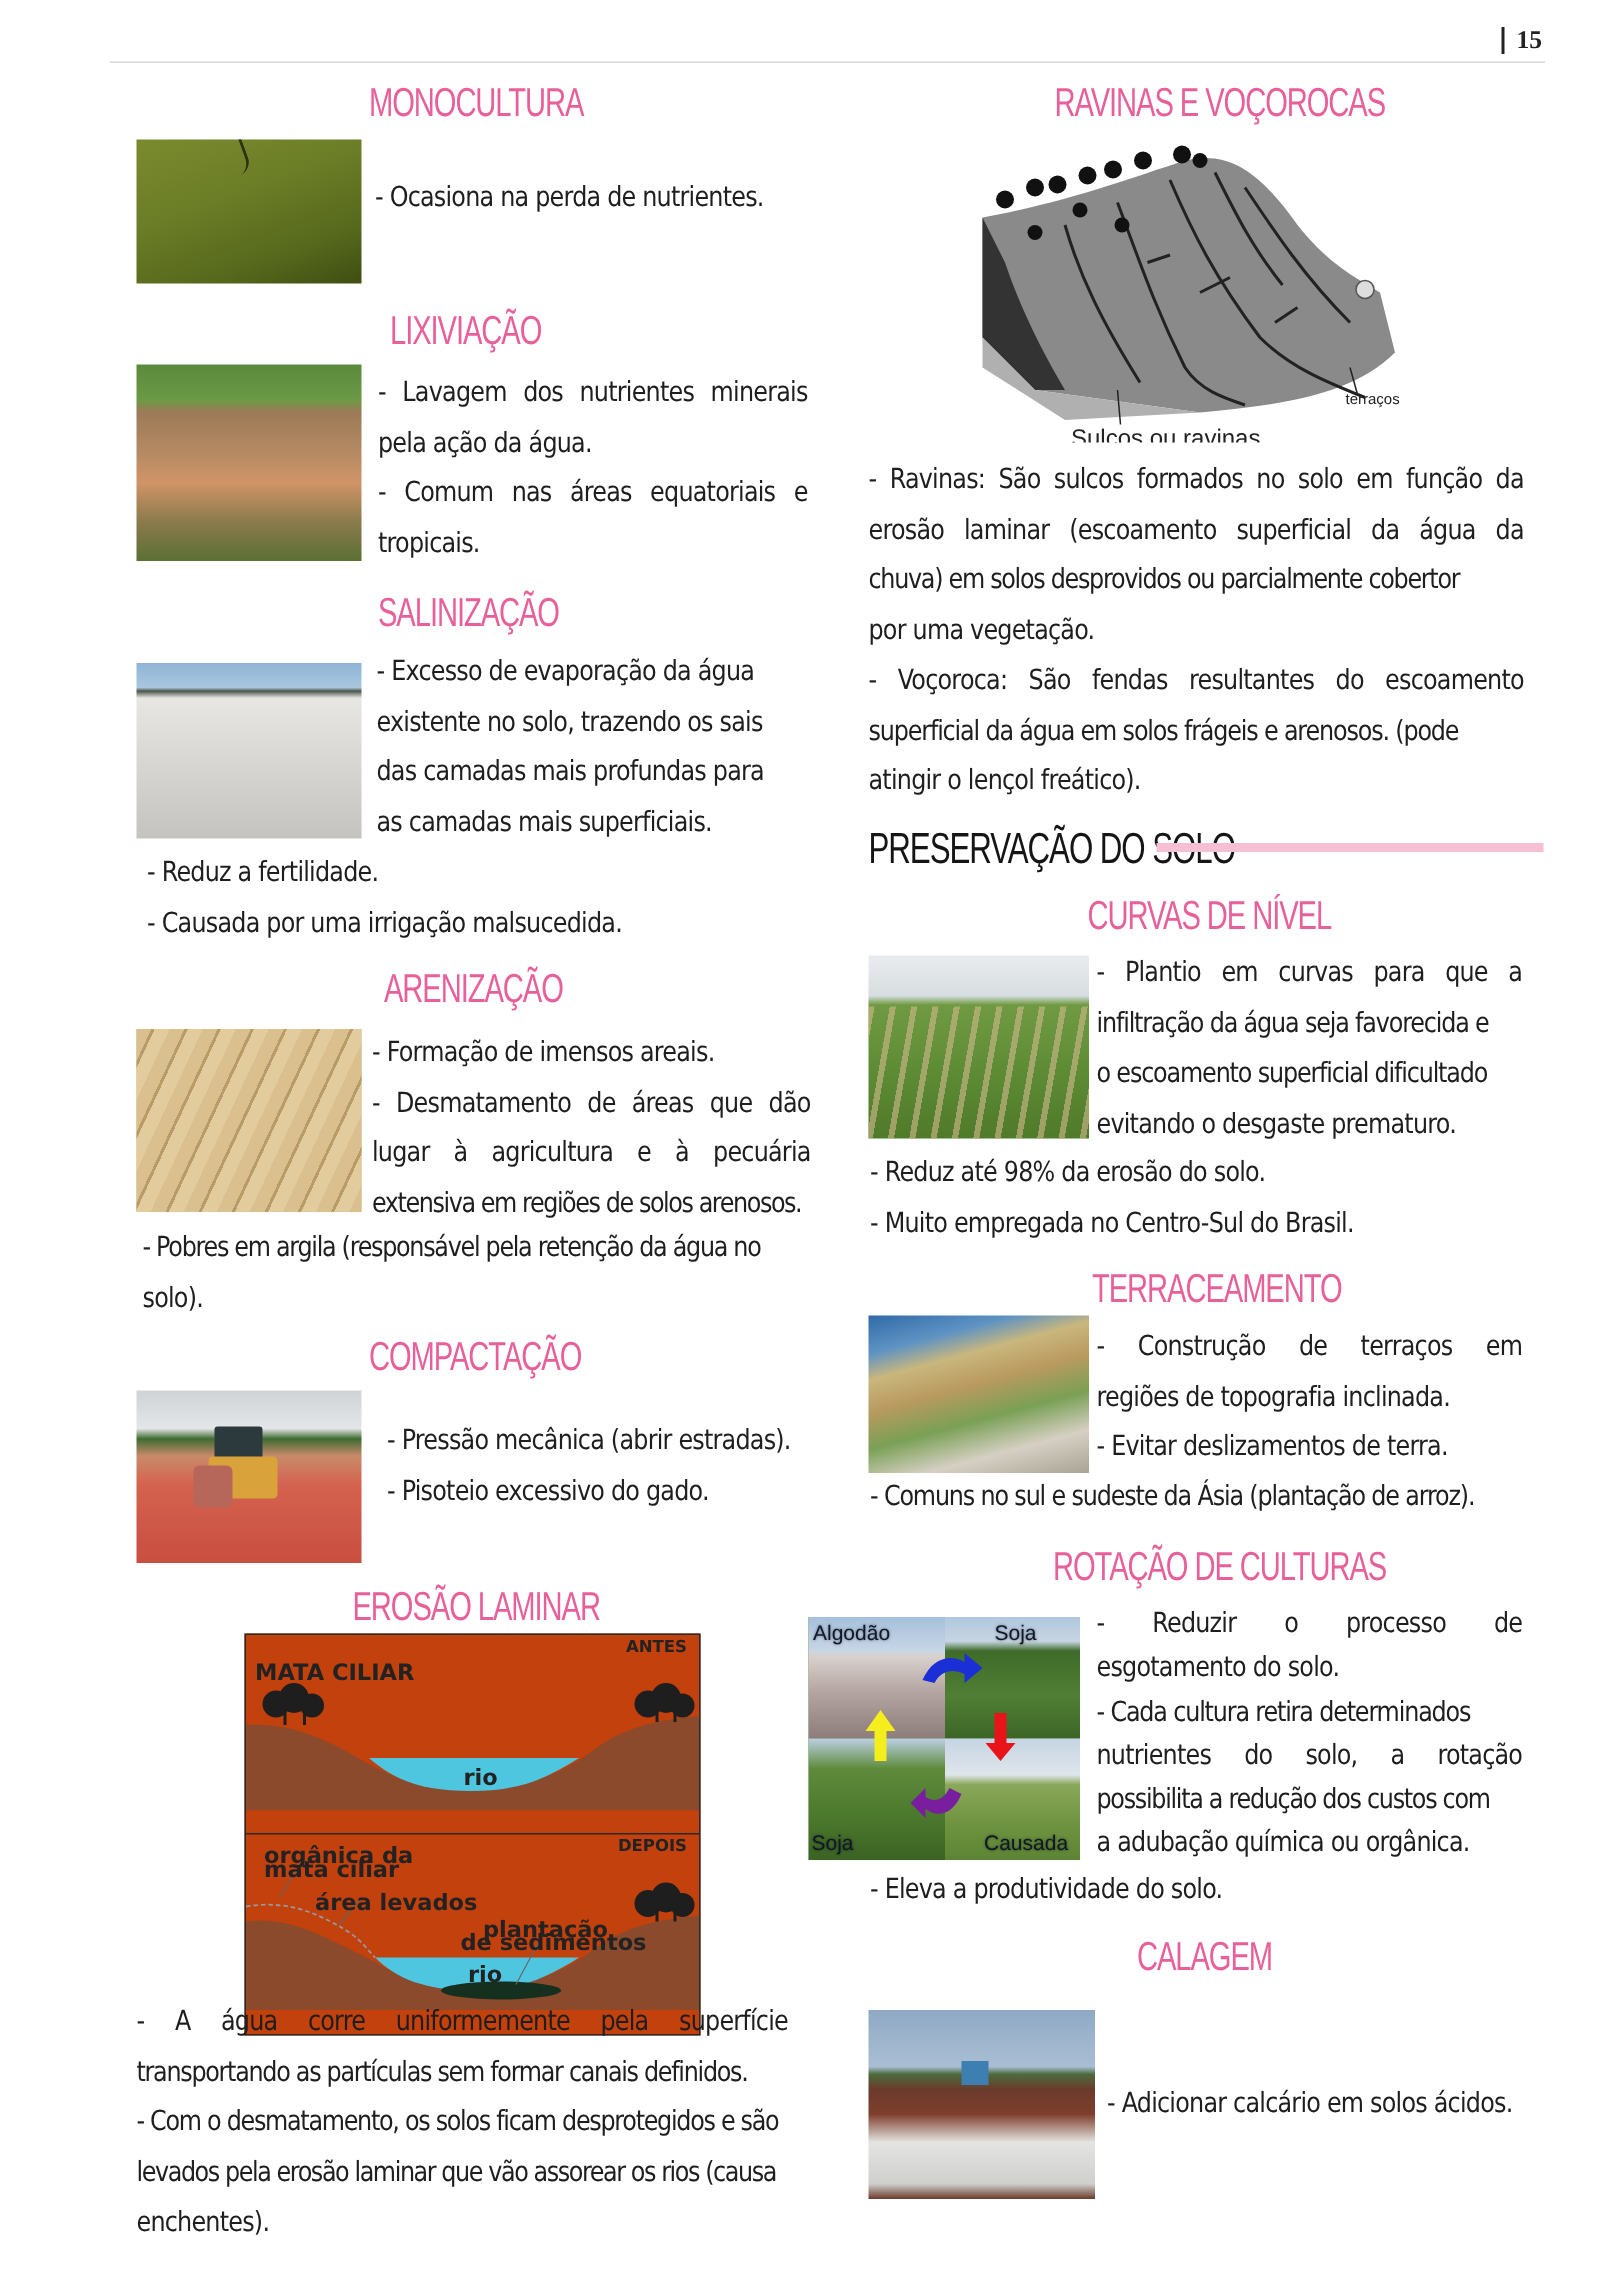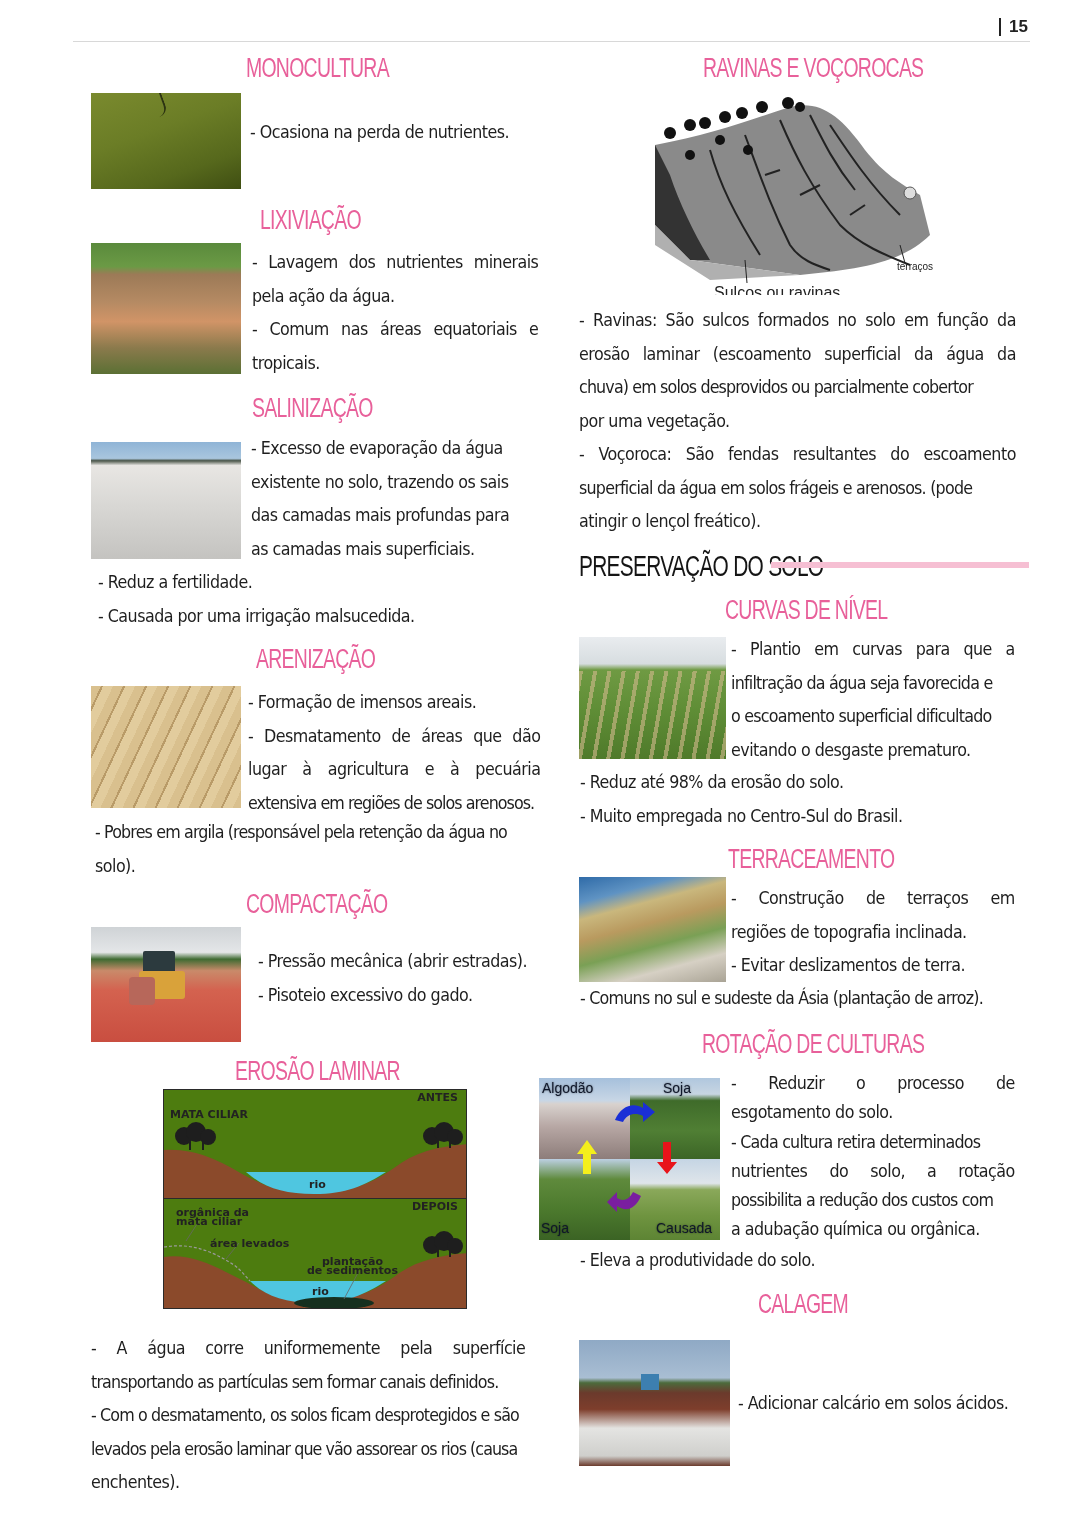--- a/index.html
+++ b/index.html
@@ -1,19 +1,19 @@
 <!DOCTYPE html>
 <html><head>
 <meta charset="utf-8">
 <style>
   * { box-sizing: border-box; margin: 0; padding: 0; }
   html, body { width: 1080px; height: 1527px; background: #ffffff; overflow: hidden; }
   body { position: relative; font-family: "DejaVu Sans", sans-serif; color: #1a1a1a; }
 
-  .page-number { position: absolute; right: 52px; top: 18px; font-family: Liberation Sans, sans-serif; font-weight: bold; font-size: 17px; color: #222; padding-left: 8px; border-left: 2px solid #222; line-height: 18px; }
+  .page-number { position: absolute; right: 52px; top: 18px; font-family: Liberation Serif, serif; font-weight: bold; font-size: 17px; color: #222; padding-left: 8px; border-left: 2px solid #222; line-height: 18px; }
   .top-rule { position: absolute; left: 73px; right: 50px; top: 41px; height: 1px; background: #d8d8d8; }
 
   .title { position: absolute; font-family: "Liberation Sans Narrow", "Liberation Sans", sans-serif; color: #e8609a; font-size: 27px; letter-spacing: -1px; transform: scaleX(0.72); transform-origin: left center; white-space: nowrap; line-height: 32px; }
   .title-dark { color: #151515; }
 
   .txt { position: absolute; font-size: 18.5px; line-height: 33.5px; letter-spacing: -0.6px; color: #1e1e1e; font-family: "DejaVu Sans", sans-serif; transform: scaleX(0.86); transform-origin: left top; }
   .just { text-align: justify; text-align-last: left; }
   .txt p { margin: 0; }
 
   .img { position: absolute; overflow: hidden; }
@@ -32,25 +32,25 @@
   .img-rotacao { background: #5b7f38; }
   .rot-q { position: absolute; width: 50%; height: 50%; }
   .rot-q1 { left: 0; top: 0; background: linear-gradient(180deg, #a6c0dc 0%, #c8d6e5 28%, #d8d2ce 32%, #b7a7a4 60%, #8d7d7a 100%); }
   .rot-q2 { right: 0; top: 0; background: linear-gradient(180deg, #b0c7de 0%, #c7d5e2 20%, #3f6b2a 28%, #507f34 65%, #3c6526 100%); }
   .rot-q3 { left: 0; bottom: 0; background: linear-gradient(180deg, #bcd0e2 0%, #5f8a3c 25%, #4d7b2e 60%, #3b6324 100%); }
   .rot-q4 { right: 0; bottom: 0; background: linear-gradient(180deg, #c5d5e4 0%, #dfe5ea 30%, #8aa85a 38%, #6f9440 70%, #5d8434 100%); }
   .rot-label { position: absolute; font-family: "Liberation Sans", sans-serif; color: #0f172a; font-size: 14px; text-shadow: 0 0 2px rgba(0,0,0,0.5); }
   .img-calagem { background: linear-gradient(180deg, #8fa9c5 0%, #a9bed3 30%, #4c6b3c 34%, #6b3a2c 42%, #7e3e2c 55%, #e4e4e2 70%, #cfcfcc 92%, #6b3a2c 100%); }
 
   
-  .diagram { position: absolute; left: 163px; top: 1089px; width: 304px; height: 220px; border: 1.5px solid #2a2a2a; background: #4d7c0f; text-align: right; }
+  .diagram { position: absolute; left: 163px; top: 1089px; width: 304px; height: 268px; border: 1.5px solid #2a2a2a; background: #c2410c; text-align: right; }
   .diagram .half { position: absolute; left: 0; width: 100%; height: 50%; overflow: hidden; }
   .diagram .half.top { top: 0; border-bottom: 1.5px solid #2a2a2a; }
   .diagram .half.bottom { bottom: 0; }
-  .dlabel { position: absolute; font-family: "DejaVu Sans", sans-serif; font-weight: bold; font-size: 11px; color: #222; line-height: 10px; }
+  .dlabel { position: absolute; font-family: "DejaVu Sans", sans-serif; font-weight: bold; font-size: 15px; color: #222; line-height: 10px; }
   .dlabel.big { font-size: 11px; }
 </style>
 </head>
 <body>
 
 <div class="page-number">15</div>
 <div class="top-rule"></div>
 
 <div class="title" style="left:246px; top:52px;">MONOCULTURA</div>
 <div class="img img-monocultura" style="left:91px; top:93px; width:150px; height:96px;"></div>

